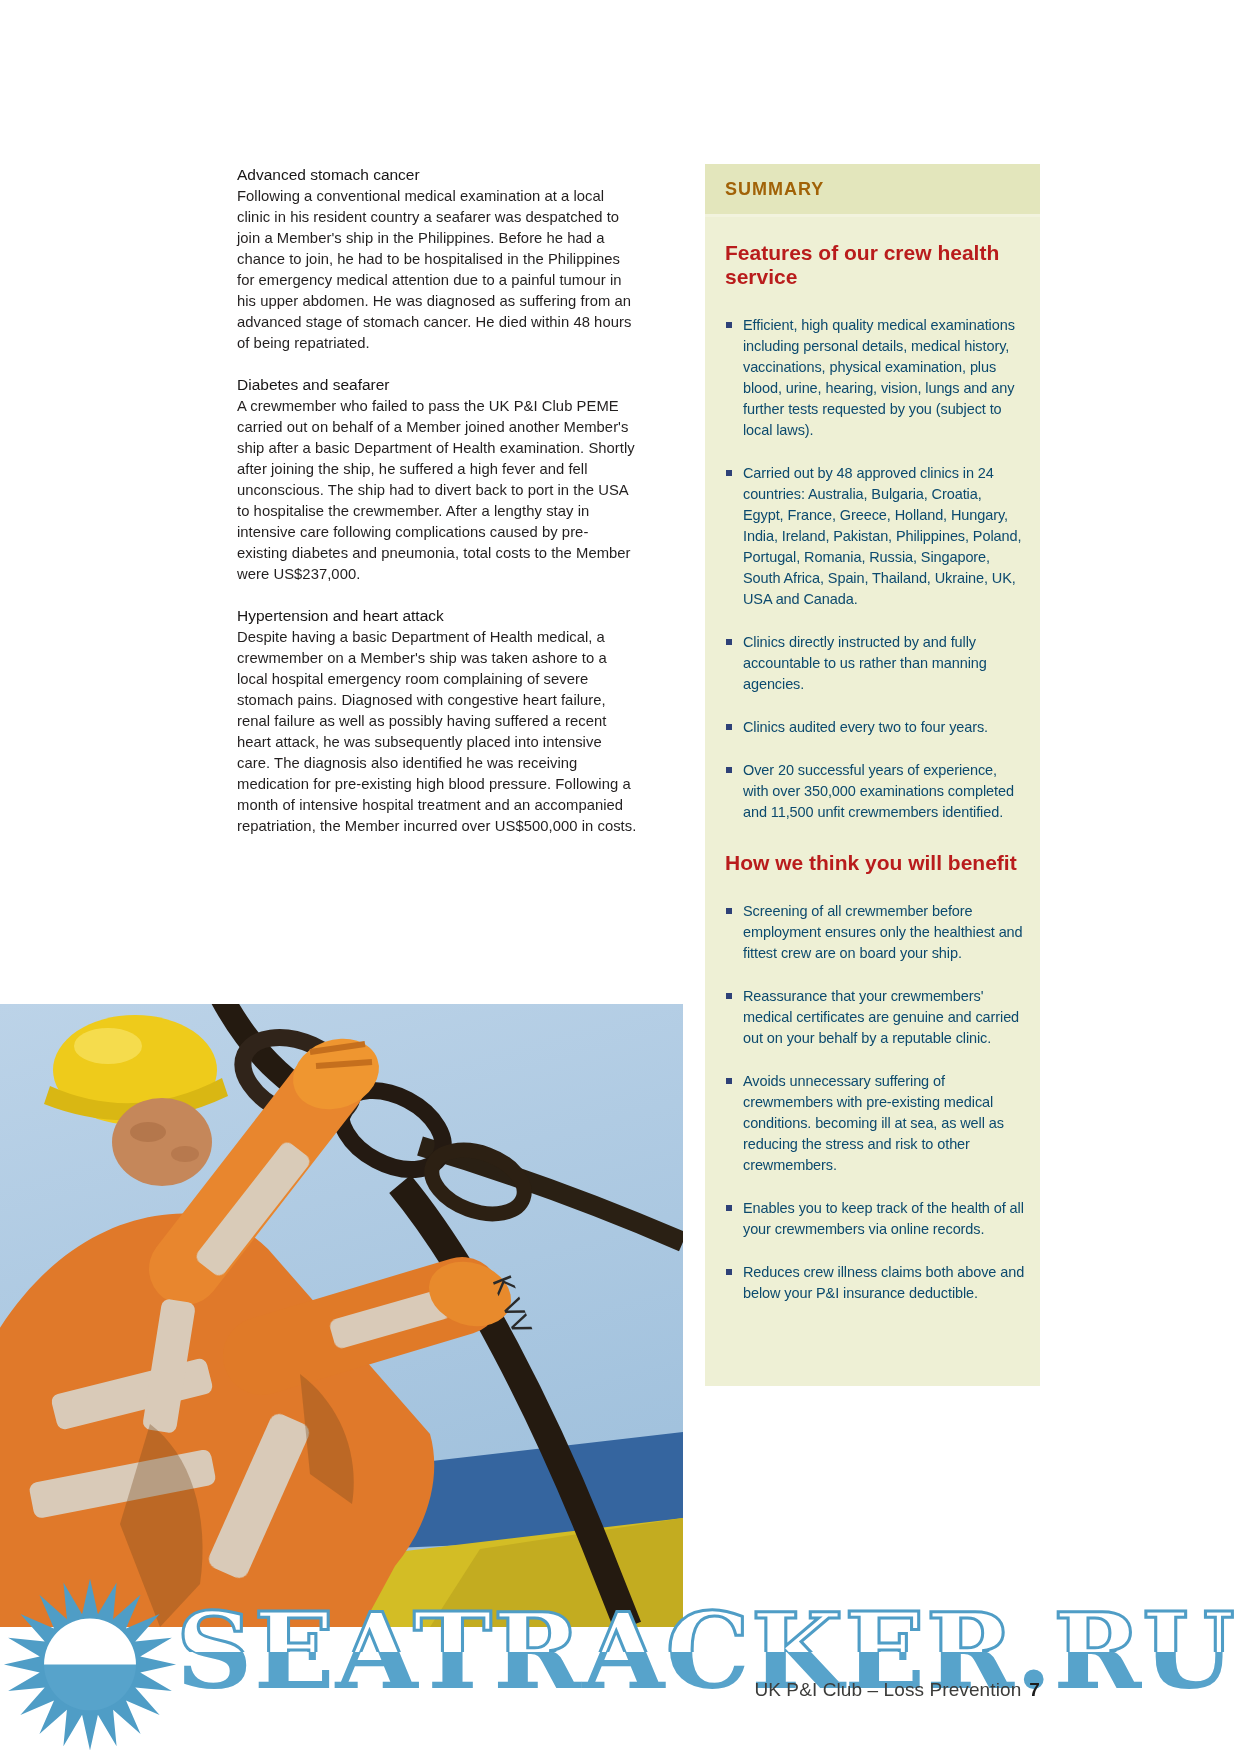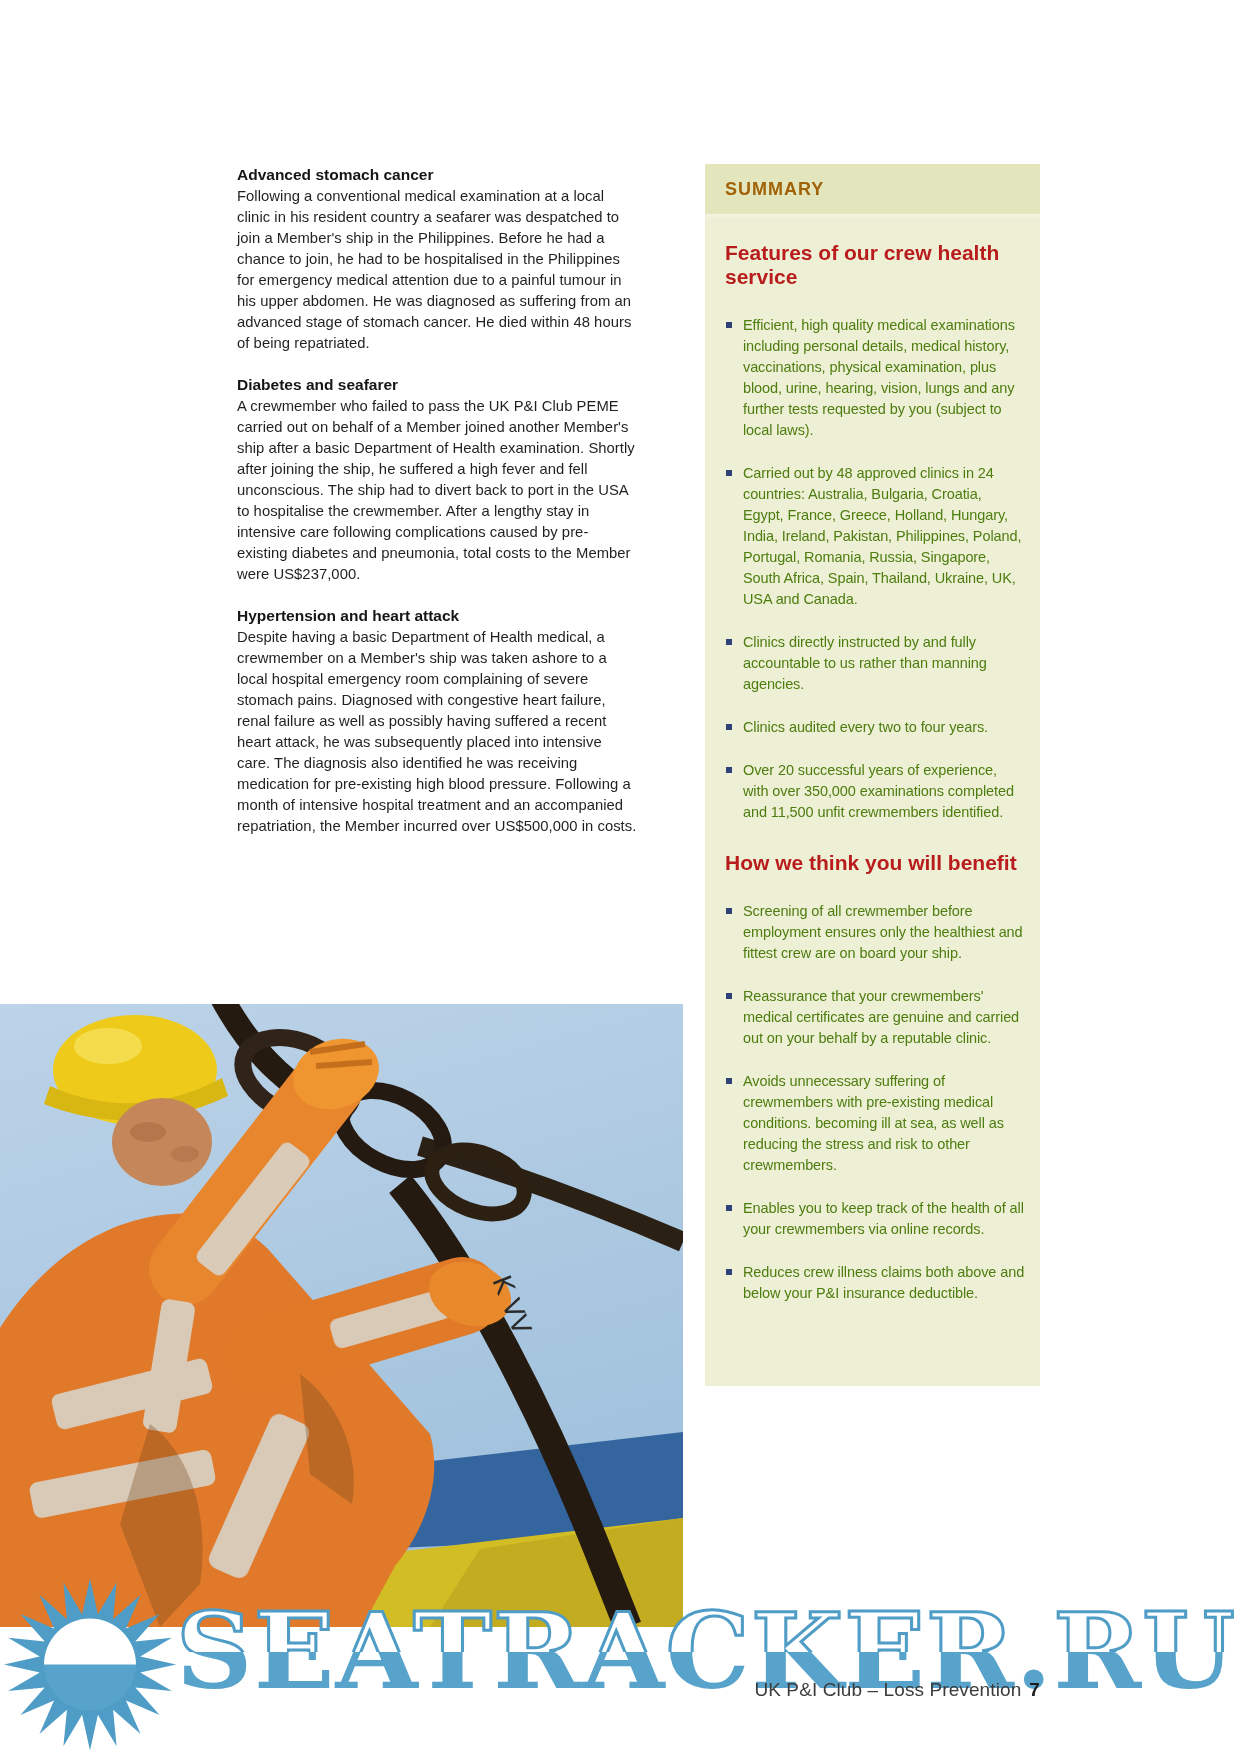--- a/index.html
+++ b/index.html
@@ -5,21 +5,21 @@
   html,body{margin:0;padding:0;background:#ffffff;}
   .page{
     position:relative;width:1240px;height:1753px;margin:0 auto;
     background:#ffffff;overflow:hidden;
     font-family:"Liberation Sans","DejaVu Sans",sans-serif;
     color:#221f1f;
   }
   
   .left-col{position:absolute;left:237px;top:164px;width:400px;}
   .article h3{
-    font-size:15.5px;line-height:21px;font-weight:bold;color:#171515;
+    font-size:15.5px;line-height:21px;font-weight:normal;color:#171515;
     margin:0 0 1px 0;
   }
   .article{margin:0 0 20px 0;}
   .article p{font-size:14.8px;line-height:21px;margin:0;letter-spacing:0.05px;}
   
   .summary-box{
     position:absolute;left:705px;top:164px;width:335px;height:1222px;
     background:#eef0d5;
   }
   .summary-head{
@@ -30,21 +30,21 @@
     margin:0;font-size:18px;font-weight:bold;letter-spacing:1px;color:#a16207;
   }
   .summary-body{padding:24px 14px 0 20px;}
   .summary-body h4{
     margin:0 0 26px 0;font-size:21px;font-weight:bold;color:#b91c1c;
   }
   .summary-body h4.second{margin-top:28px;}
   ul.bullets{list-style:none;margin:0;padding:0;}
   ul.bullets li{
     position:relative;padding-left:18px;margin:0 0 22px 0;
-    font-size:14.5px;line-height:21px;letter-spacing:-0.1px;color:#4d7c0f;
+    font-size:14.5px;line-height:21px;letter-spacing:-0.1px;color:#0c4a6e;
   }
   .sq{
     position:absolute;left:1px;top:7px;width:6px;height:6px;background:#2e4178;
   }
   
   .photo{position:absolute;left:0;top:1004px;width:683px;height:623px;}
   
   .wm-band{position:absolute;left:0;top:1627px;width:1240px;height:73px;background:#ffffff;}
   .sun{position:absolute;left:2px;top:1572px;width:176px;height:181px;}
   .watermark{

